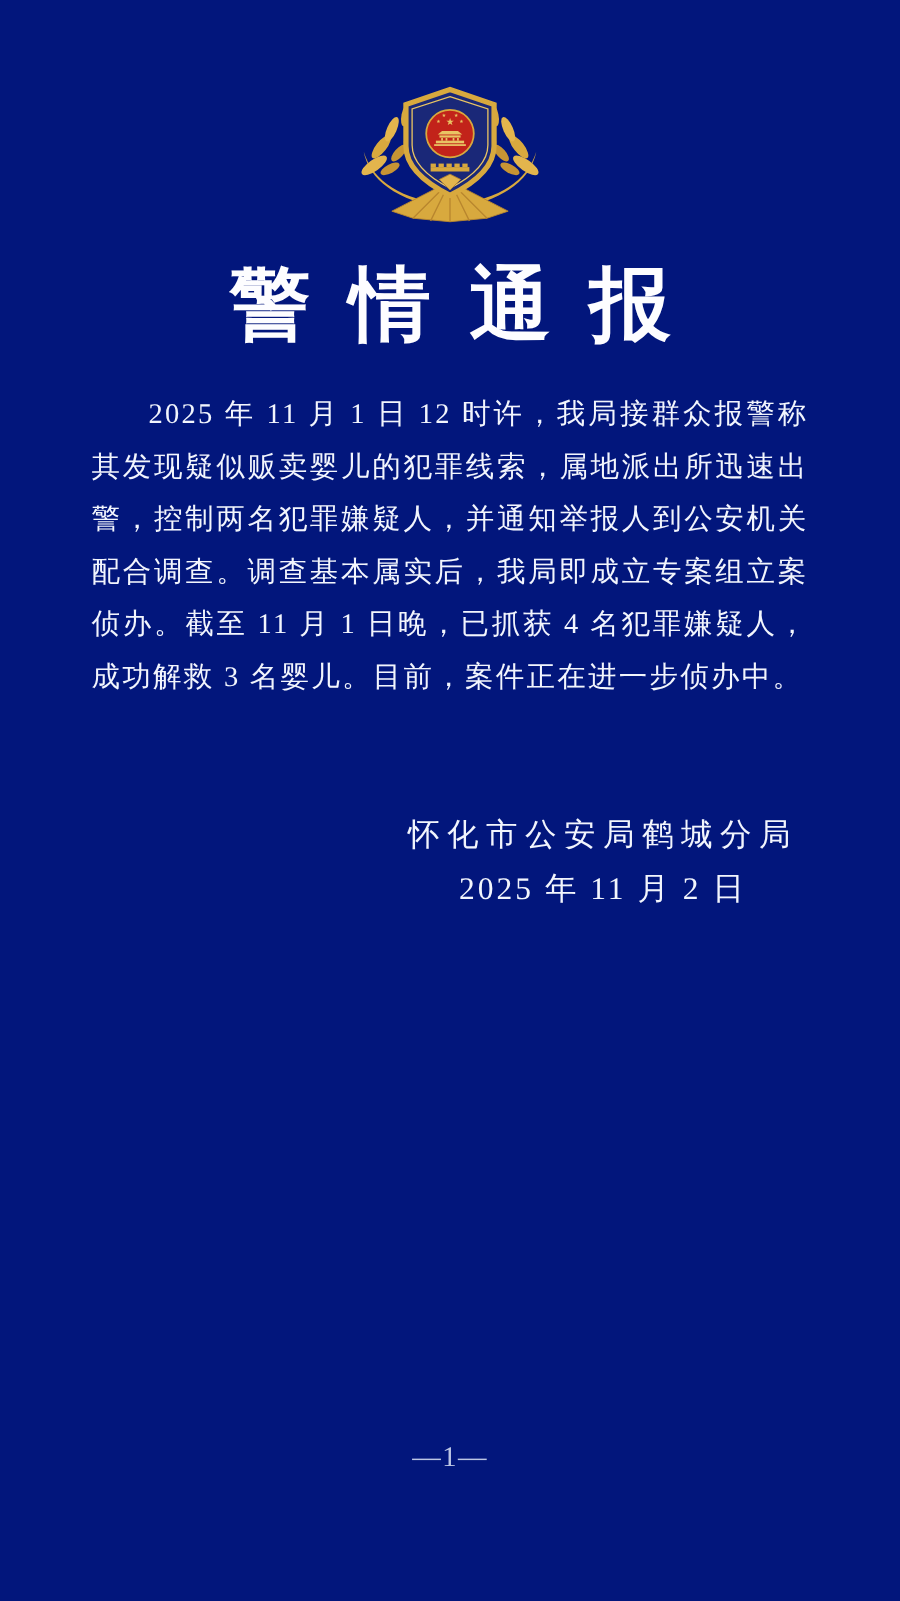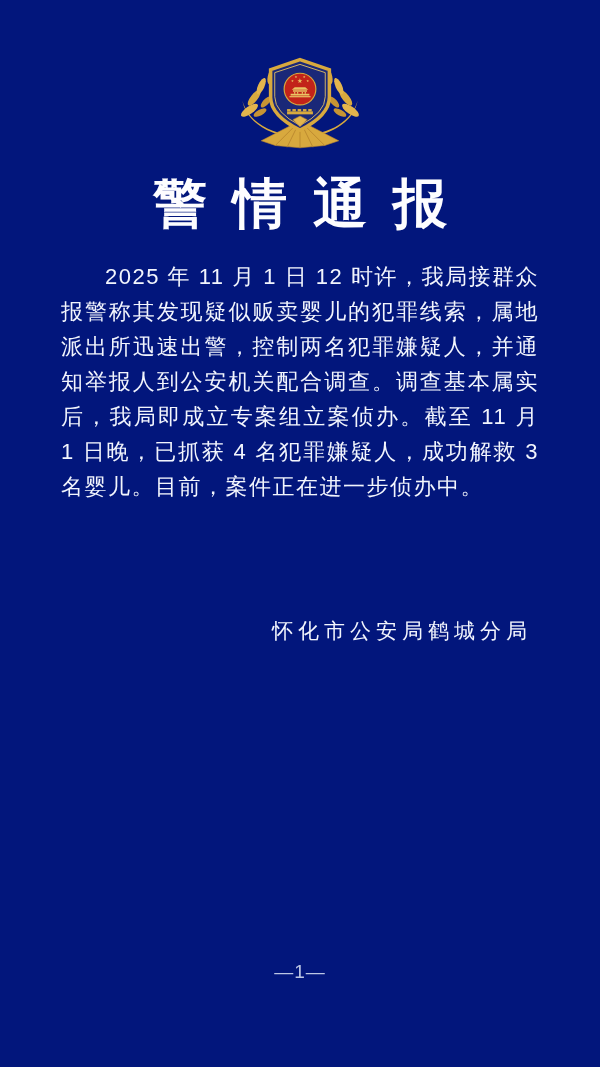--- a/index.html
+++ b/index.html
@@ -5,21 +5,21 @@
   html, body { margin: 0; padding: 0; }
   body { background: #02167C; }
 
   .page {
     position: relative;
     width: 600px;
     height: 1067px;
     margin: 0 auto;
     background: #02167C;
     overflow: hidden;
-    font-family: Liberation Sans, sans-serif;
+    font-family: Liberation Serif, serif;
     color: #F2F5FD;
   }
 
   .badge {
     display: block;
     margin: 55px auto 0;
     width: 144px;
     height: 94px;
   }
 
@@ -31,33 +31,33 @@
     line-height: 60px;
     font-weight: 600;
     letter-spacing: 26px;
     padding-left: 26px;
     white-space: nowrap;
   }
 
   .body-text {
     margin-top: 26px;
     padding: 0 61px;
-    font-size: 22px;
+    font-size: 19px;
     line-height: 35px;
     letter-spacing: 1.5px;
     text-align: justify;
     text-justify: inter-character;
   }
   .body-text p {
     margin: 0;
     text-indent: 2em;
   }
 
   .signature {
-    margin-top: 116px;
+    margin-top: 76px;
     margin-right: 68px;
     margin-left: auto;
     width: fit-content;
     text-align: center;
     font-size: 21px;
     line-height: 22px;
   }
   .signature .agency {
     letter-spacing: 5px;
     white-space: nowrap;
@@ -135,17 +135,18 @@
   </svg>
 
   <h1 class="title">警情通报</h1>
 
   <div class="body-text">
     <p>2025 年 11 月 1 日 12 时许，我局接群众报警称其发现疑似贩卖婴儿的犯罪线索，属地派出所迅速出警，控制两名犯罪嫌疑人，并通知举报人到公安机关配合调查。调查基本属实后，我局即成立专案组立案侦办。截至 11 月 1 日晚，已抓获 4 名犯罪嫌疑人，成功解救 3 名婴儿。目前，案件正在进一步侦办中。</p>
   </div>
 
   <div class="signature">
     <div class="agency">怀化市公安局鹤城分局</div>
+    <div class="sig-date">2025 年 11 月 2 日</div>
   </div>
 
   <div class="page-number">—1—</div>
 
 </div>
 
 </body></html>

